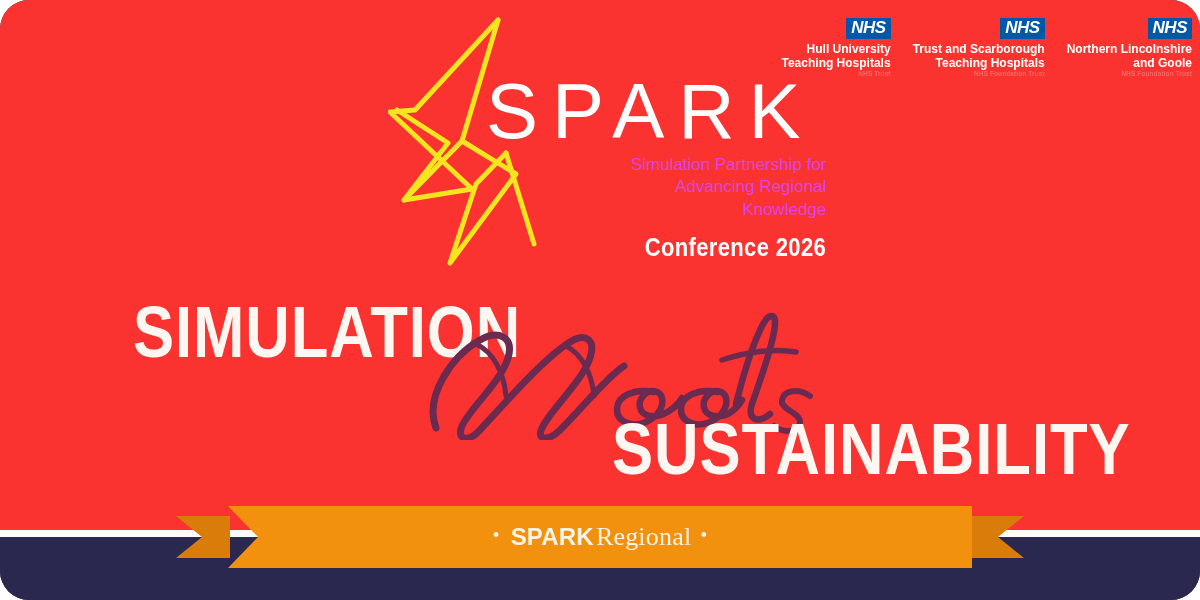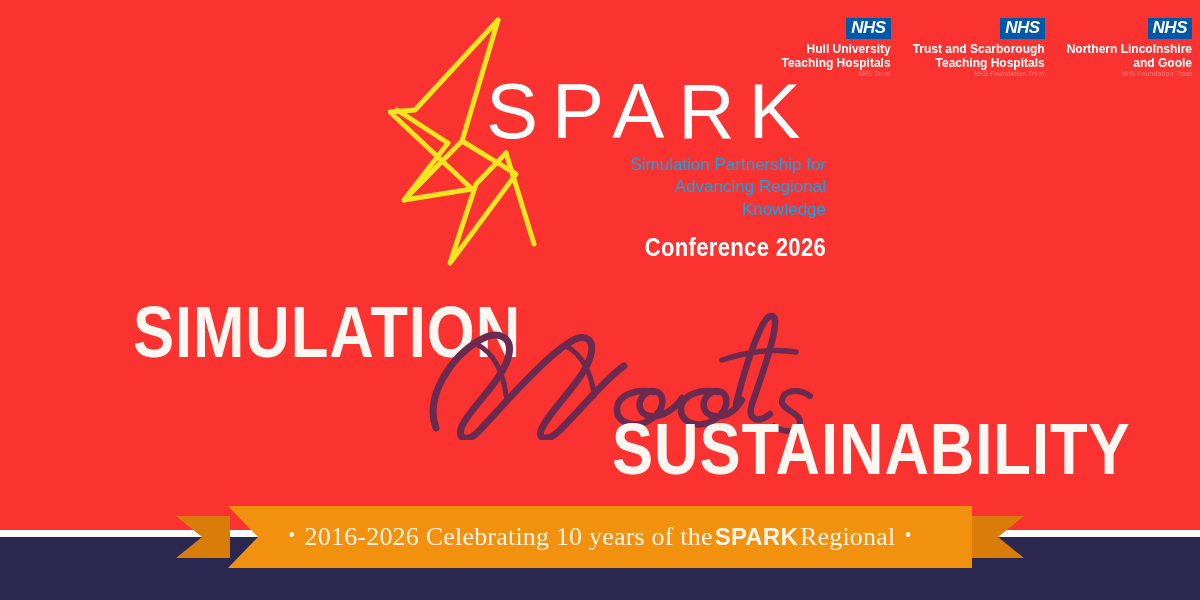--- a/index.html
+++ b/index.html
@@ -10,20 +10,21 @@
   body {
     font-family: "Liberation Sans", sans-serif;
   }
 
   .poster {
     position: relative;
     width: 1200px;
     height: 600px;
     overflow: hidden;
     background: #2b2850;
+    border-radius: 29px;
   }
 
   
   .band-red {
     position: absolute;
     left: 0; top: 0;
     width: 1200px;
     height: 530px;
     background: #fa3331;
   }
@@ -109,21 +110,21 @@
     font-size: 78px;
     letter-spacing: 14px;
     line-height: 1;
   }
   .spark-sub {
     position: absolute;
     right: 12px;
     top: 140px;
     width: 330px;
     text-align: right;
-    color: #0ea5e9;
+    color: #d946ef;
     font-family: "Liberation Sans", sans-serif;
     font-weight: 400;
     font-size: 17px;
     line-height: 1.32;
     white-space: pre-line;
   }
   .spark-conf {
     position: absolute;
     right: 12px;
     top: 219px;
@@ -293,20 +294,19 @@
   </div>
 
   <div class="ribbon">
     <svg viewBox="0 0 848 62" width="848" height="62">
       <polygon points="0,10 54,10 54,52 0,52 26,31" fill="#d97c0a"></polygon>
       <polygon points="848,10 794,10 794,52 848,52 822,31" fill="#d97c0a"></polygon>
       <polygon points="52,0 796,0 796,62 52,62 82,31" fill="#f2910e"></polygon>
     </svg>
     <div class="ribbon-text">
       <span class="bullet">•</span>
-      <span>2016-2026 Celebrating 10 years of the</span>
       <span class="strong">SPARK</span>
       <span>Regional</span>
       <span class="bullet">•</span>
     </div>
   </div>
 
 </div>
 
 </body></html>

